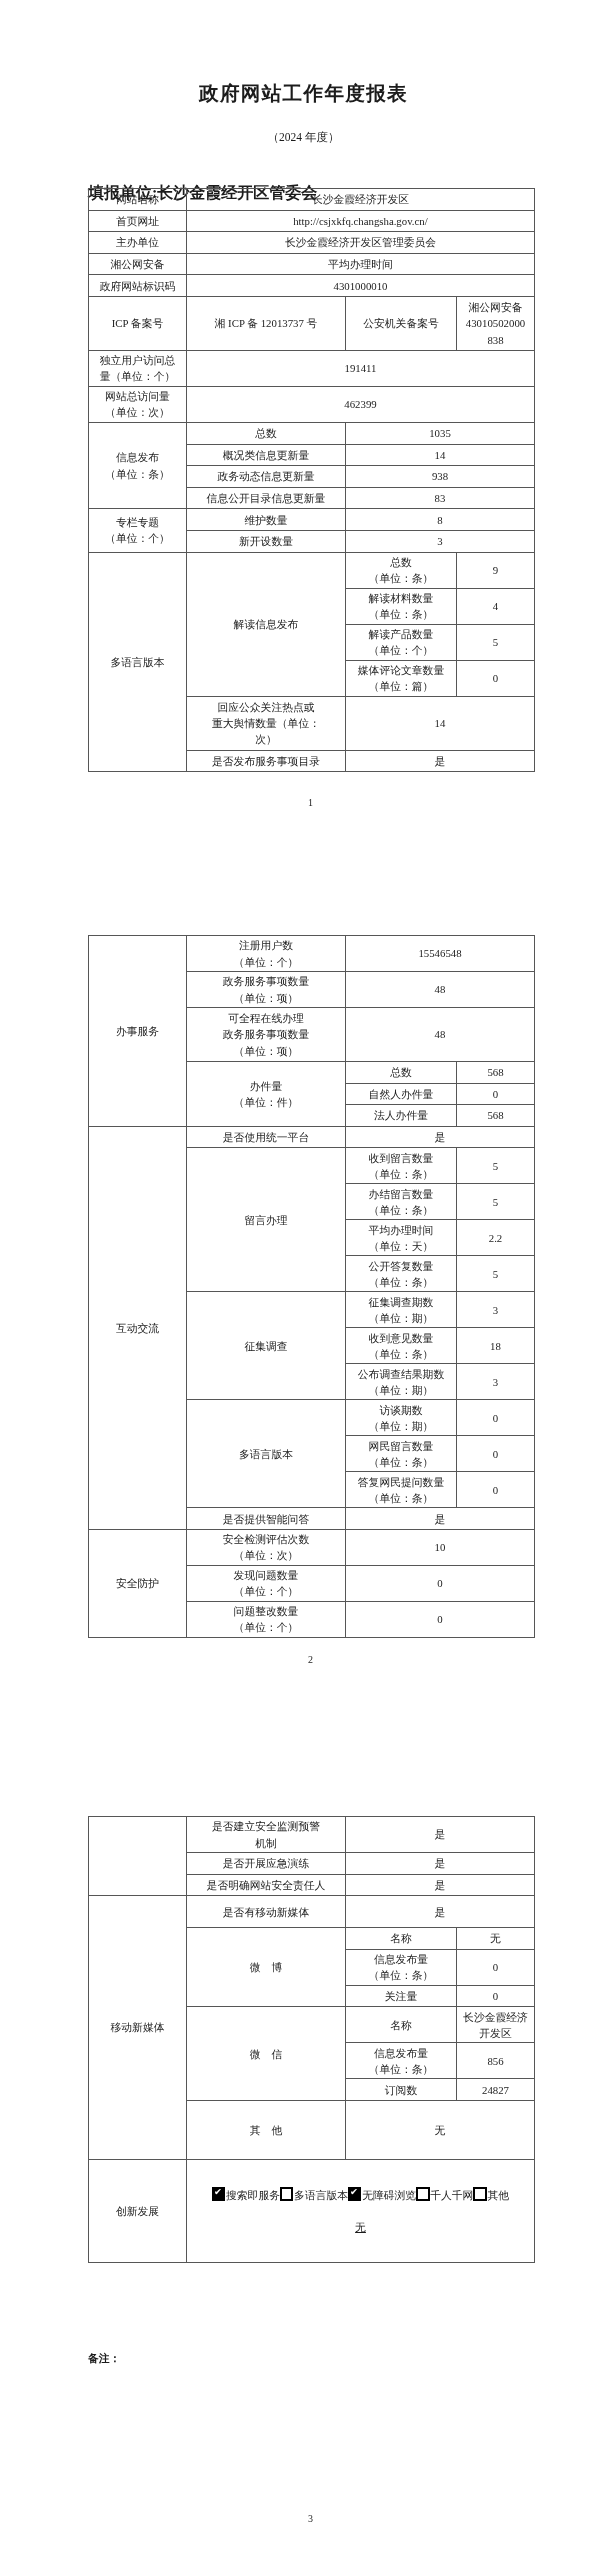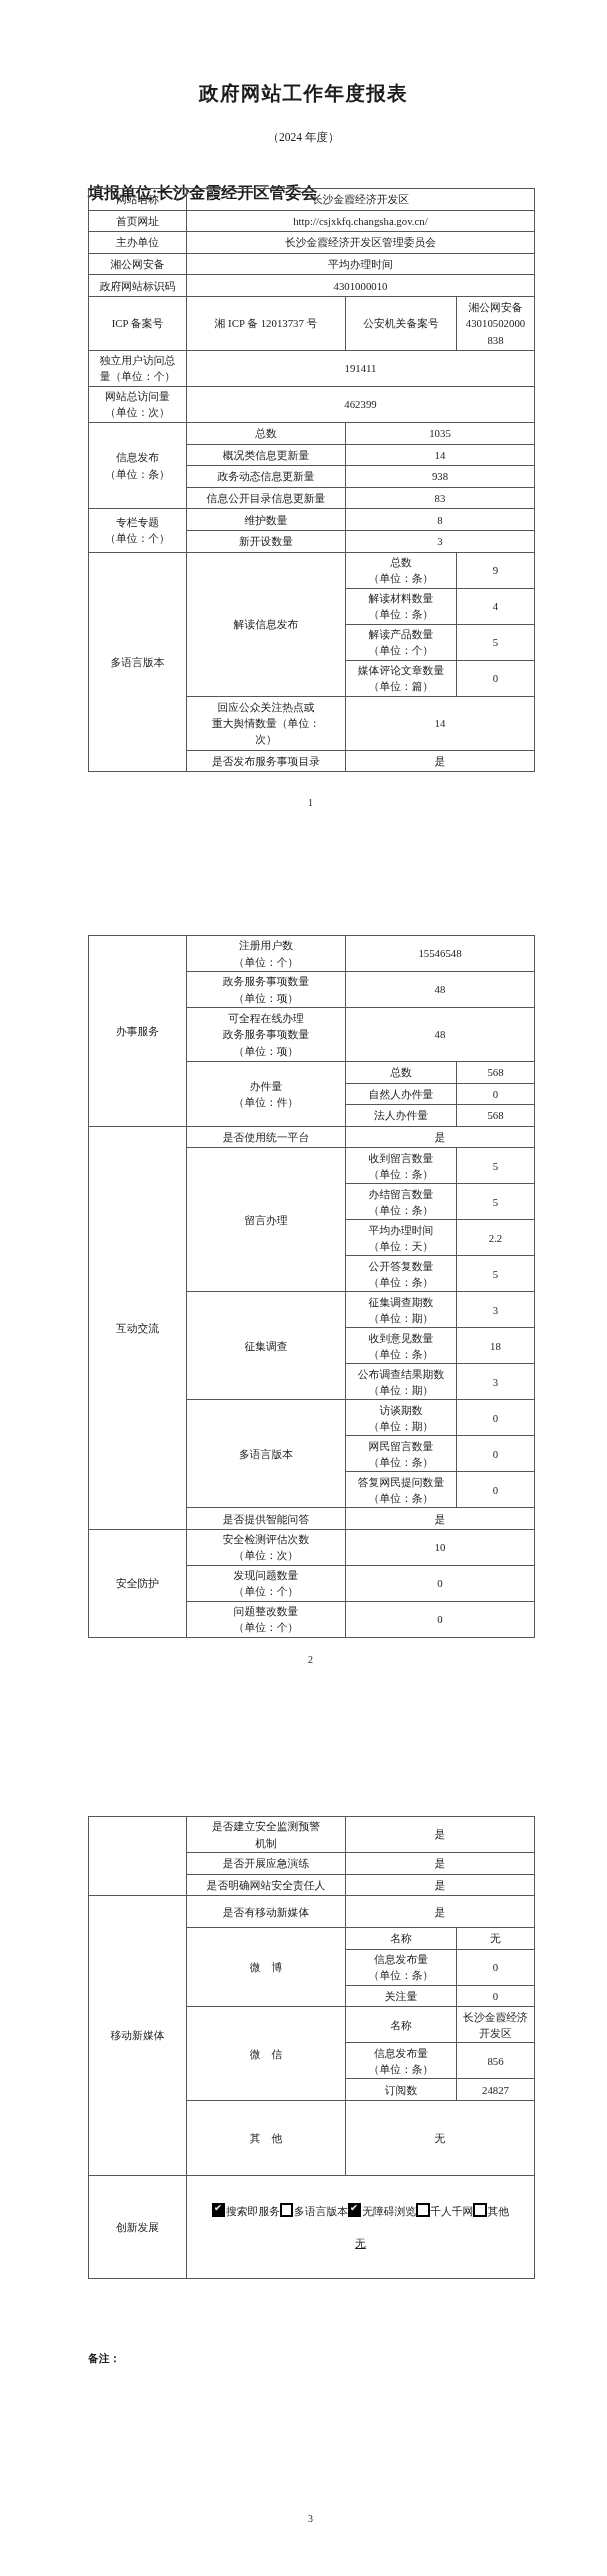--- a/index.html
+++ b/index.html
@@ -16,21 +16,21 @@
   .t1{top:188px;left:88px;}
   .t2{top:935px;left:88px;}
   .t3{top:1816px;left:88px;}
 
   table.rpt{border-collapse:collapse;table-layout:fixed;width:445px;border:1.3px solid #4a4a4a;}
   table.rpt td{border:0.7px solid #565656;text-align:center;vertical-align:middle;
        font-size:10.8px;line-height:1.5;white-space:pre-line;padding:1.3px 2.7px;overflow:hidden;}
   tr.tk > td{border-top:1.3px solid #4a4a4a;}
   .c1{width:98px;} .c2{width:159px;} .c3{width:111px;} .c4{width:78px;}
   tr.h32{height:21.6px;} tr.h48{height:32px;} tr.h54{height:36px;} tr.h80{height:54px;}
-  tr.h88{height:75px;} tr.h152{height:103px;}
+  tr.h88{height:59px;} tr.h152{height:103px;}
 
   td.innov{text-align:left;padding-left:20px;line-height:2.0;}
   .cbitem{white-space:nowrap;}
   .cb{display:inline-block;width:9.4px;height:9.4px;border:2px solid #000;background:#fff;
       position:relative;vertical-align:-2px;margin-right:0.7px;}
   .cb.checked{background:#000;}
   .cb.checked::after{content:"✔";position:absolute;left:0px;top:-4px;color:#fff;
       font-family:"DejaVu Sans",sans-serif;font-size:9.4px;font-weight:bold;}
   .ul{text-decoration:underline;}
 </style>

